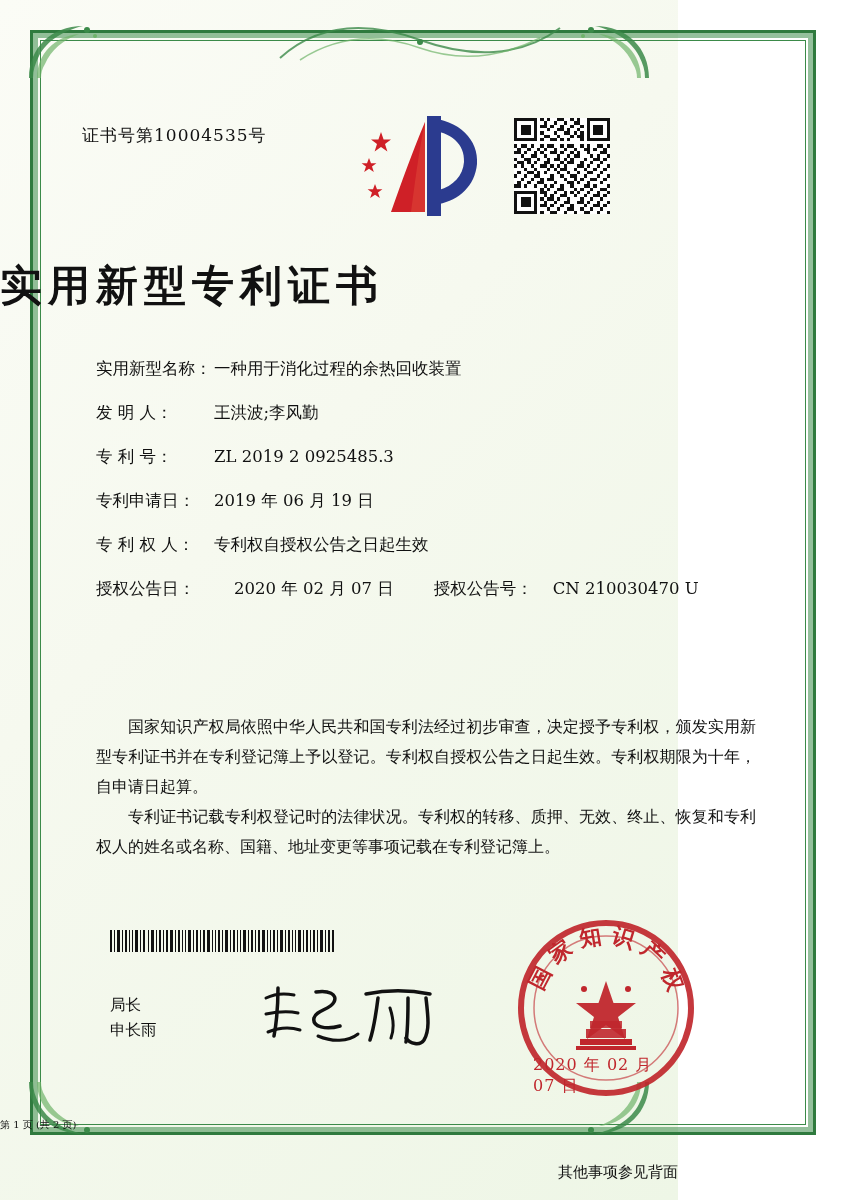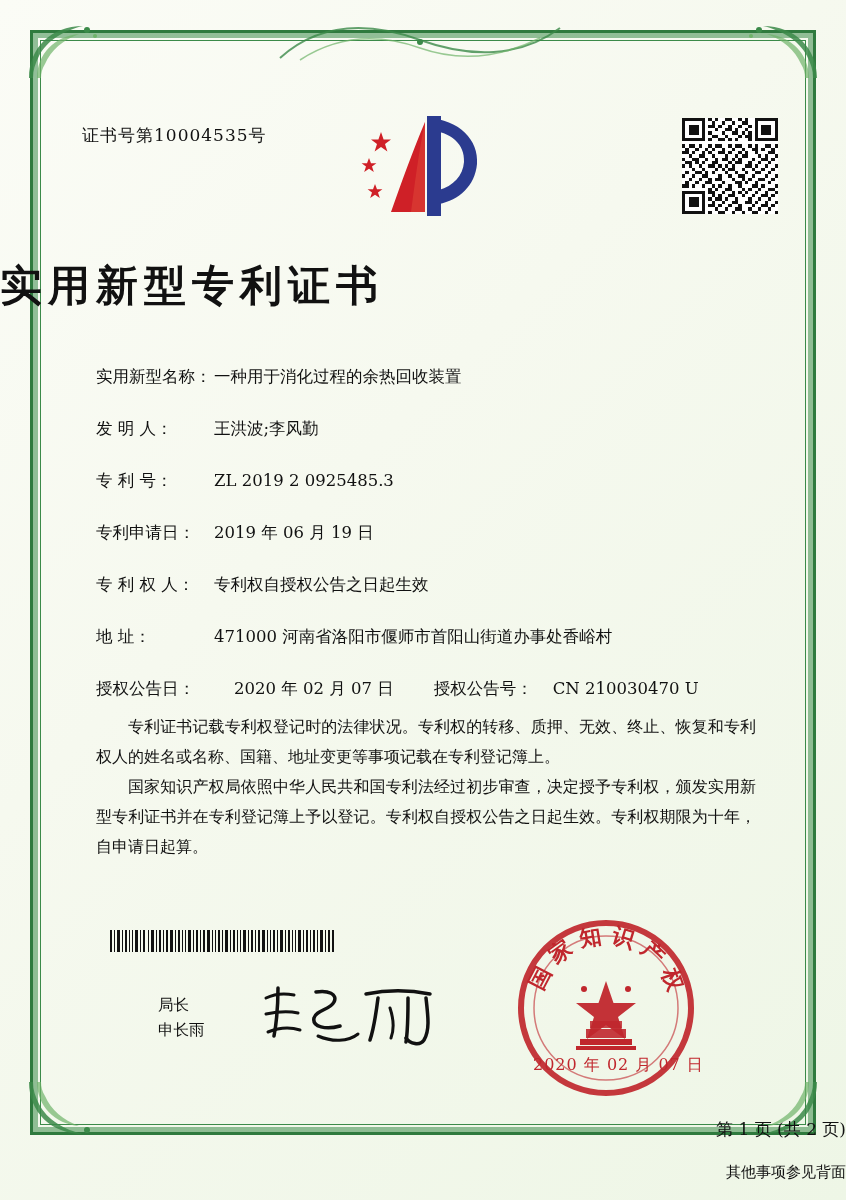--- a/index.html
+++ b/index.html
@@ -11,21 +11,21 @@
     width: 846px;
     height: 1200px;
     font-family: "Liberation Serif", "DejaVu Serif", serif;
     position: relative;
     overflow: hidden;
   }
 
   .page {
     position: absolute;
     left: 0; top: 0;
-    width: 846px;
+    width: 678px;
     height: 1200px;
     background: linear-gradient(135deg, #fbfcf6 0%, #f6f9ef 40%, #eef6e6 100%);
   }
 
   
   .frame-outer {
     position: absolute;
     left: 30px; top: 30px;
     width: 786px;
     height: 1105px;
@@ -122,21 +122,20 @@
     align-items: baseline;
     font-size: 16.5px;
     margin-bottom: 22px;
     font-family: "DejaVu Serif", "Liberation Serif", serif;
   }
   .field-label {
     width: 118px;
     flex: 0 0 118px;
     white-space: nowrap;
     letter-spacing: 0px;
-    margin-top: 8px;
   }
   .field-value {
     flex: 1 1 auto;
     white-space: nowrap;
   }
   .field-row.dual {
     justify-content: flex-start;
     gap: 20px;
   }
   .dual .pair2-label {
@@ -174,21 +173,20 @@
   }
 
   .sign-block {
     position: absolute;
     left: 110px;
     top: 993px;
     font-size: 15.5px;
     line-height: 25px;
     color: #111;
     font-family: "DejaVu Serif", "Liberation Serif", serif;
-    margin-left: 48px;
   }
 
   .signature {
     position: absolute;
     left: 258px;
     top: 980px;
     width: 190px;
     height: 70px;
   }
 
@@ -206,22 +204,22 @@
     font-size: 16px;
     color: #c0272d;
     letter-spacing: 1px;
     font-family: "DejaVu Serif", "Liberation Serif", serif;
   }
 
   .page-no {
     position: absolute;
     left: 0; right: 0;
     top: 1118px;
-    text-align: right;
-    font-size: 17px;
+    text-align: left;
+    font-size: 10px;
     color: #111;
     font-family: "DejaVu Serif", "Liberation Serif", serif;
   }
   .footer-note {
     position: absolute;
     left: 0; right: 0;
     top: 1163px;
     text-align: right;
     font-size: 15px;
     color: #111;
@@ -529,35 +527,31 @@
       <span class="field-value">ZL 2019 2 0925485.3</span>
     </div>
     <div class="field-row">
       <span class="field-label">专利申请日：</span>
       <span class="field-value">2019 年 06 月 19 日</span>
     </div>
     <div class="field-row">
       <span class="field-label">专 利 权 人：</span>
       <span class="field-value">专利权自授权公告之日起生效</span>
     </div>
-    <div class="field-row">
-      <span class="field-label">地 址：</span>
-      <span class="field-value">471000 河南省洛阳市偃师市首阳山街道办事处香峪村</span>
-    </div>
     <div class="field-row dual">
       <span class="field-label">授权公告日：</span>
       <span class="pair1-value">2020 年 02 月 07 日</span>
       <span class="pair2-label">授权公告号：</span>
       <span class="pair2-value">CN 210030470 U</span>
     </div>
   </div>
 
   <div class="body-text">
+    <p>国家知识产权局依照中华人民共和国专利法经过初步审查，决定授予专利权，颁发实用新型专利证书并在专利登记簿上予以登记。专利权自授权公告之日起生效。专利权期限为十年，自申请日起算。</p>
     <p>专利证书记载专利权登记时的法律状况。专利权的转移、质押、无效、终止、恢复和专利权人的姓名或名称、国籍、地址变更等事项记载在专利登记簿上。</p>
-    <p>国家知识产权局依照中华人民共和国专利法经过初步审查，决定授予专利权，颁发实用新型专利证书并在专利登记簿上予以登记。专利权自授权公告之日起生效。专利权期限为十年，自申请日起算。</p>
   </div>
 
   <svg class="barcode" viewBox="0 0 225 22" shape-rendering="crispEdges">
     <rect width="225" height="22" fill="transparent"></rect>
     <g fill="#111111">
       <rect x="0" y="0" width="2" height="22"></rect>
         <rect x="4" y="0" width="1" height="22"></rect>
       <rect x="7" y="0" width="3" height="22"></rect>
         <rect x="12" y="0" width="1" height="22"></rect>
       <rect x="15" y="0" width="2" height="22"></rect>

